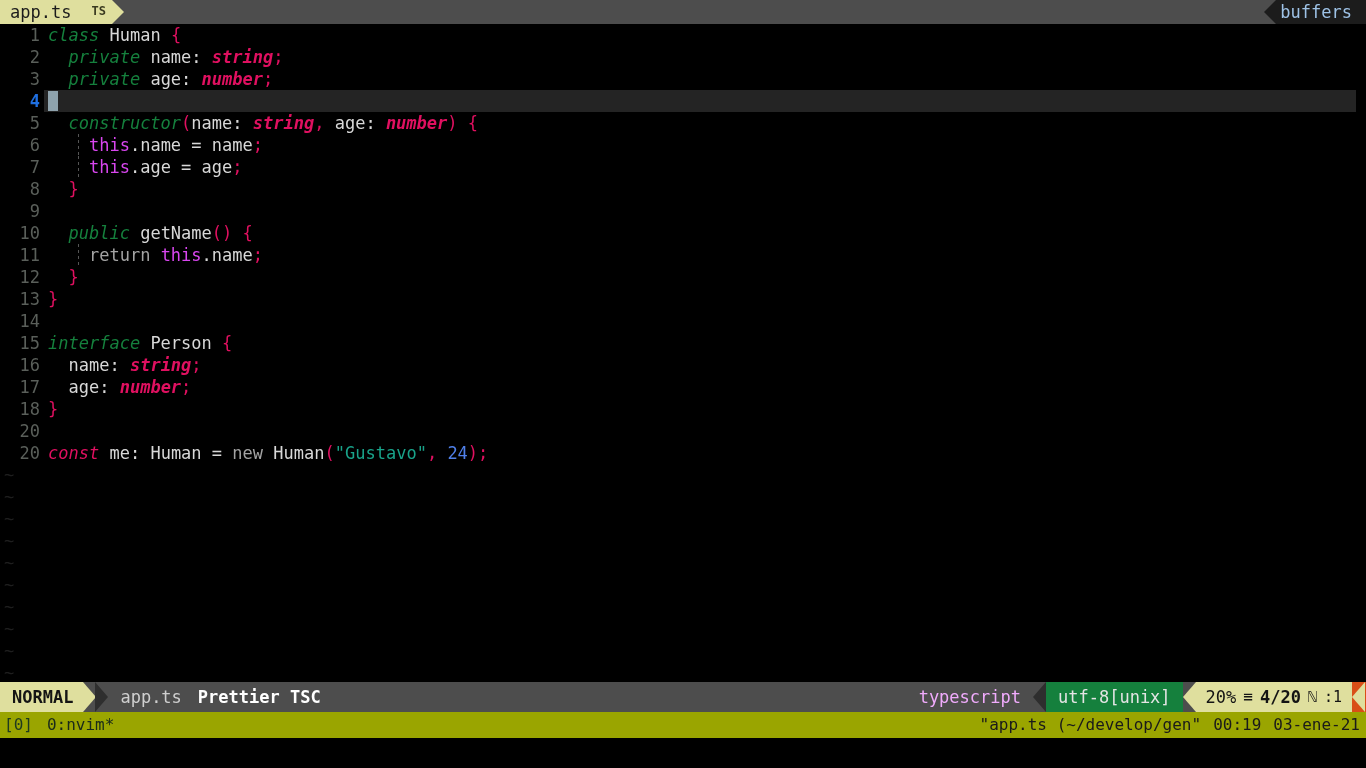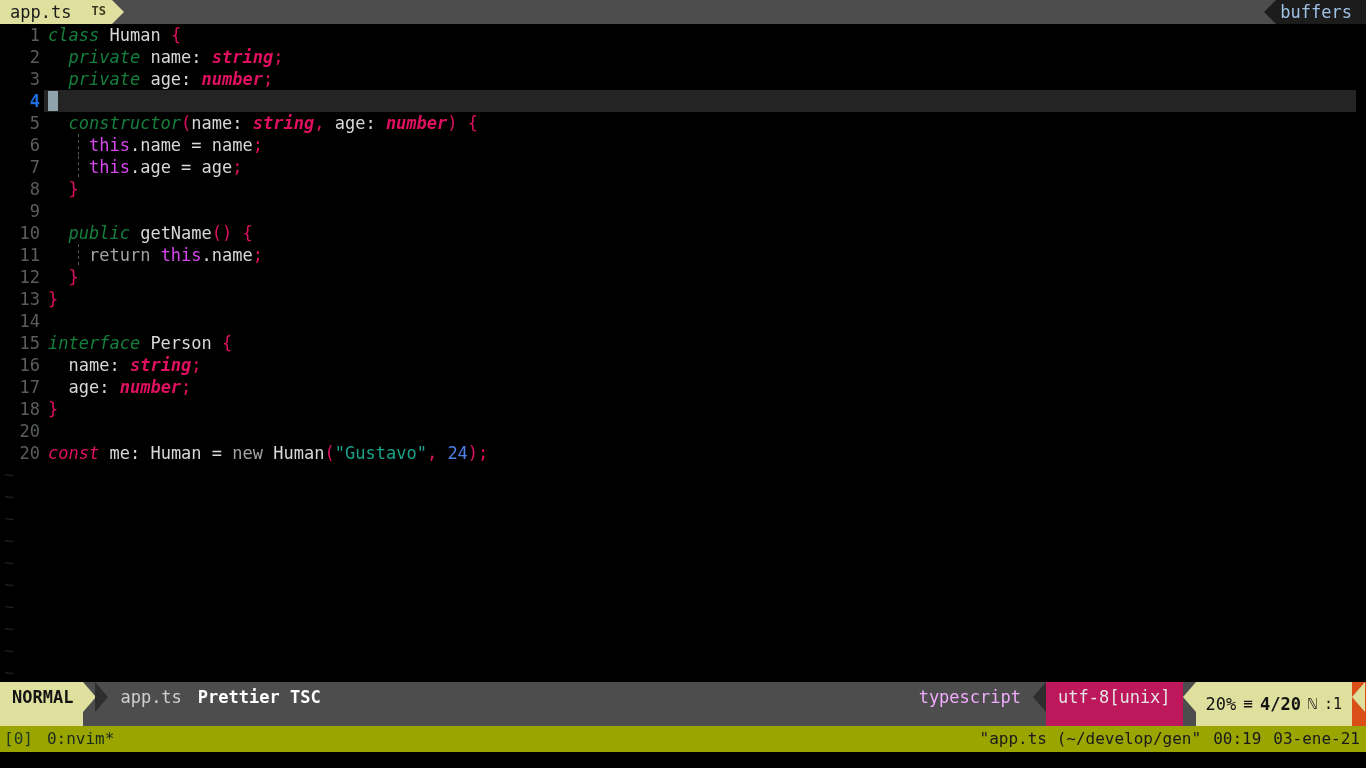--- a/index.html
+++ b/index.html
@@ -146,21 +146,21 @@
   .typ     { color: #e01060; font-style: italic; font-weight: bold; } 
   .pun     { color: #e01060; }                        
   .this    { color: #d946ef; }
   .id      { color: #d8d8d8; }
   .str     { color: #19a38a; }
   .num     { color: #4f7fe8; }
   .op      { color: #d8d8d8; }
 
   
   #statusline {
-    height: 44px;
+    height: 30px;
     display: flex;
     align-items: stretch;
     background: #4d4d4d;
     font-size: 17px;
     overflow: hidden;
   }
   .sl-mode {
     background: #dfdf9e;
     color: #141414;
     font-weight: bold;
@@ -203,21 +203,21 @@
     white-space: nowrap;
   }
   .sl-sep-left-dark {
     width: 0; height: 0;
     border-top: 15px solid transparent;
     border-bottom: 15px solid transparent;
     border-right: 13px solid #2e2e2e;
     flex: 0 0 auto;
   }
   .sl-enc {
-    background: #be185d;
+    background: #15803d;
     color: #e4e4e4;
     line-height: 30px;
     padding: 0 12px;
     white-space: nowrap;
   }
   .sl-sep-left-khaki {
     width: 0; height: 0;
     border-top: 15px solid transparent;
     border-bottom: 15px solid transparent;
     border-right: 13px solid #dfdf9e;

